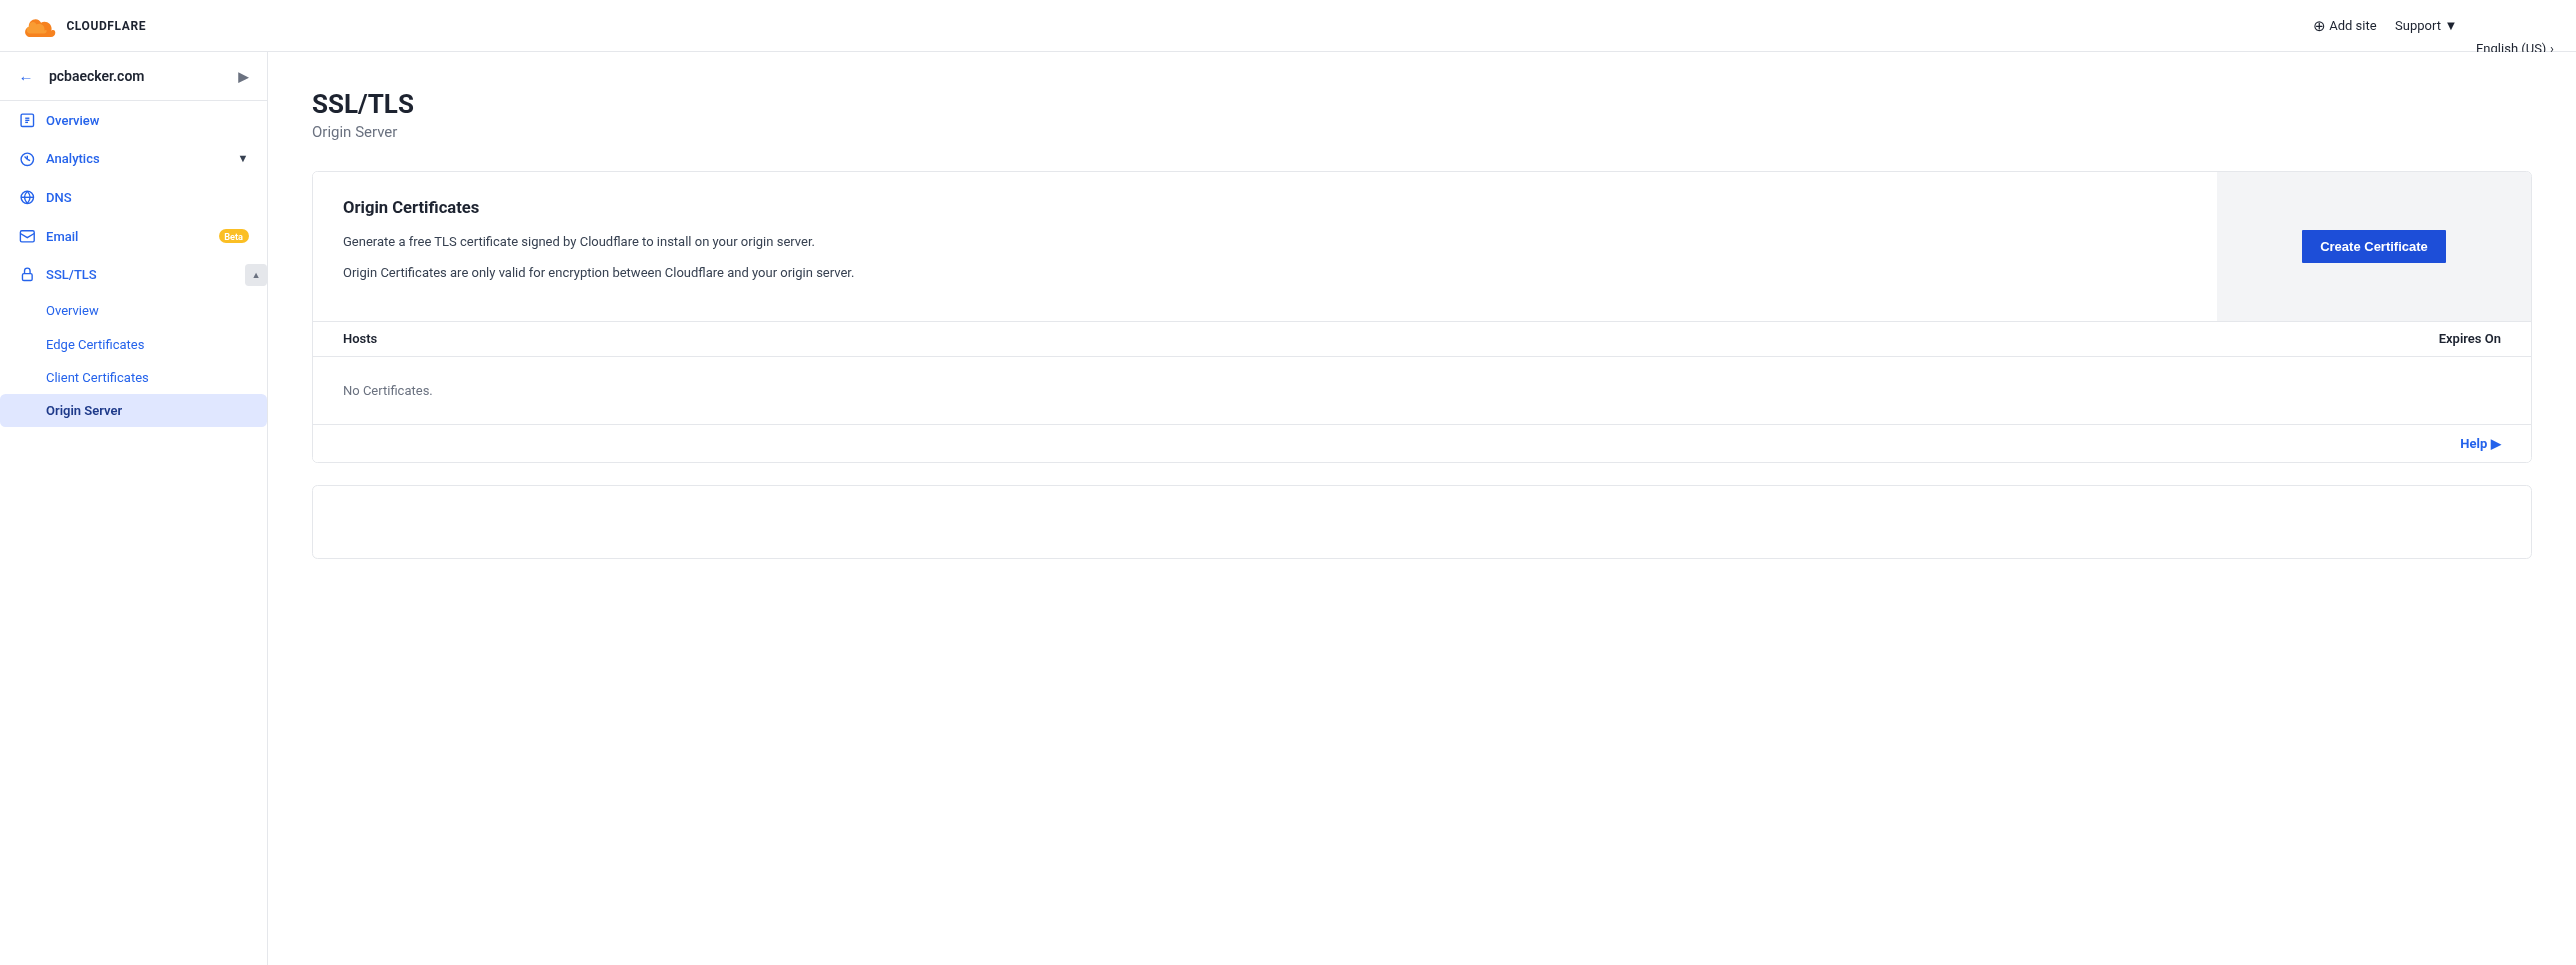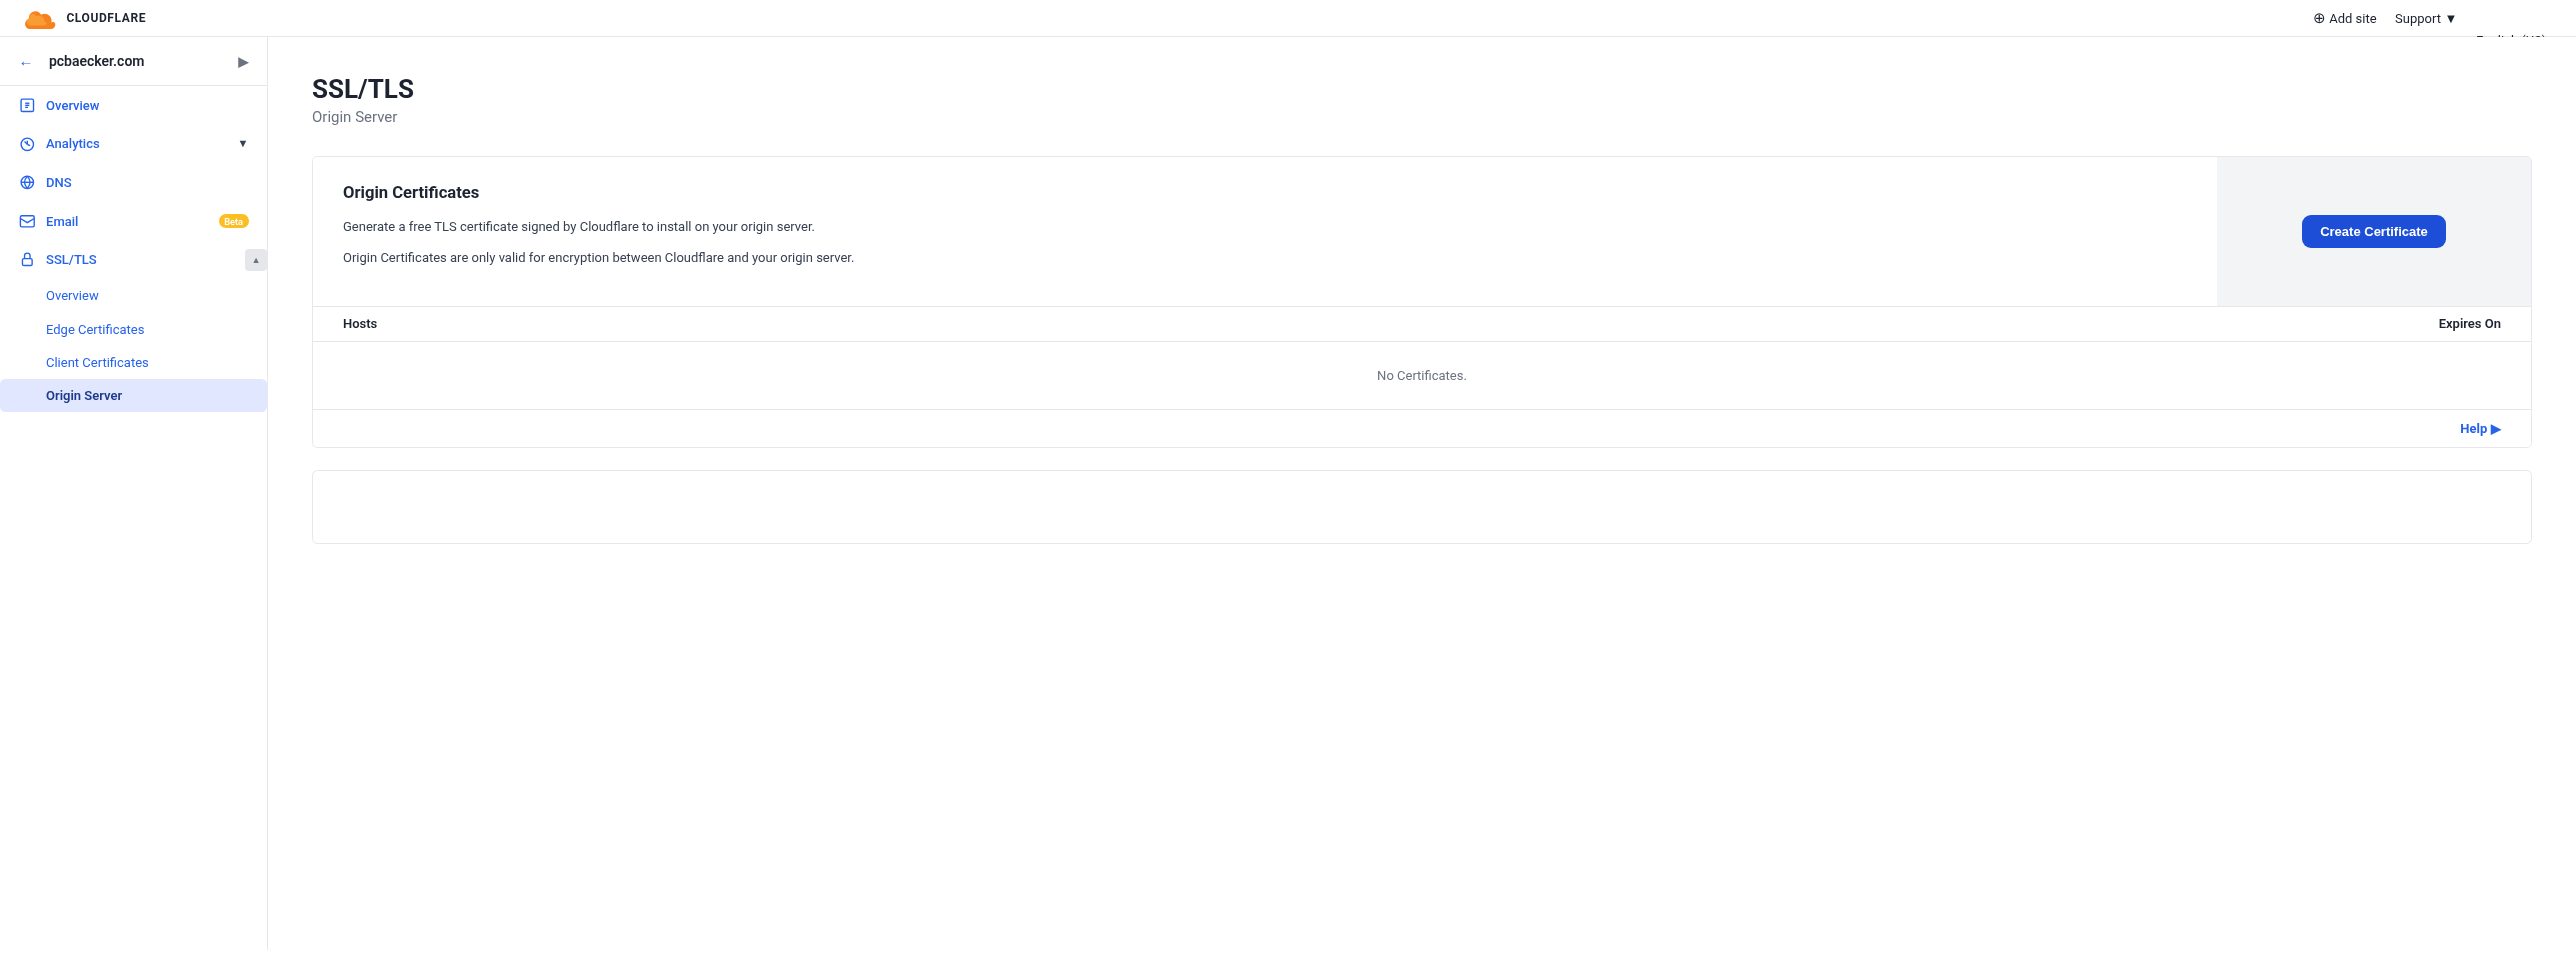--- a/index.html
+++ b/index.html
@@ -3,21 +3,21 @@
   <meta charset="utf-8">
   <style>
     * { box-sizing: border-box; margin: 0; padding: 0; }
     body { font-family: -apple-system, BlinkMacSystemFont, 'Segoe UI', Roboto, sans-serif; background: #fff; color: #1d2330; font-size: 13px; }
 
     
     .navbar {
       display: flex;
       align-items: center;
       justify-content: space-between;
-      height: 37px;
+      height: 52px;
       padding: 0 22px;
       border-bottom: 0.9px solid #e5e7eb;
       background: #fff;
     }
     .navbar-left { display: flex; align-items: center; gap: 7.4px; }
     .cloudflare-logo { display: flex; align-items: center; gap: 7.4px; font-weight: 700; font-size: 12px; letter-spacing: 0.05em; color: #1d2330; }
     .logo-cloud {
       width: 37px;
       height: 24px;
     }
@@ -167,21 +167,21 @@
       font-size: 13px;
       color: #374151;
       line-height: 1.6;
       margin-bottom: 11px;
     }
 
     .create-cert-btn {
       background: #1d4ed8;
       color: #fff;
       border: none;
-      border-radius: 9px;
+      border-radius: 1px;
       padding: 9.2px 18.5px;
       font-size: 13px;
       font-weight: 600;
       cursor: pointer;
       white-space: nowrap;
     }
 
     
     .table-header {
       display: flex;
@@ -198,21 +198,20 @@
     }
     .table-col-expires {
       width: 185px;
       font-weight: 600;
       font-size: 13px;
       color: #1d2330;
       text-align: right;
     }
     .table-empty {
       padding: 26px 30px;
-      text-align: center;
       color: #6b7280;
       font-size: 13px;
       border-bottom: 0.9px solid #e5e7eb;
     }
     .card-footer {
       padding: 11px 30px;
       display: flex;
       justify-content: flex-end;
       background: #fff;
     }

